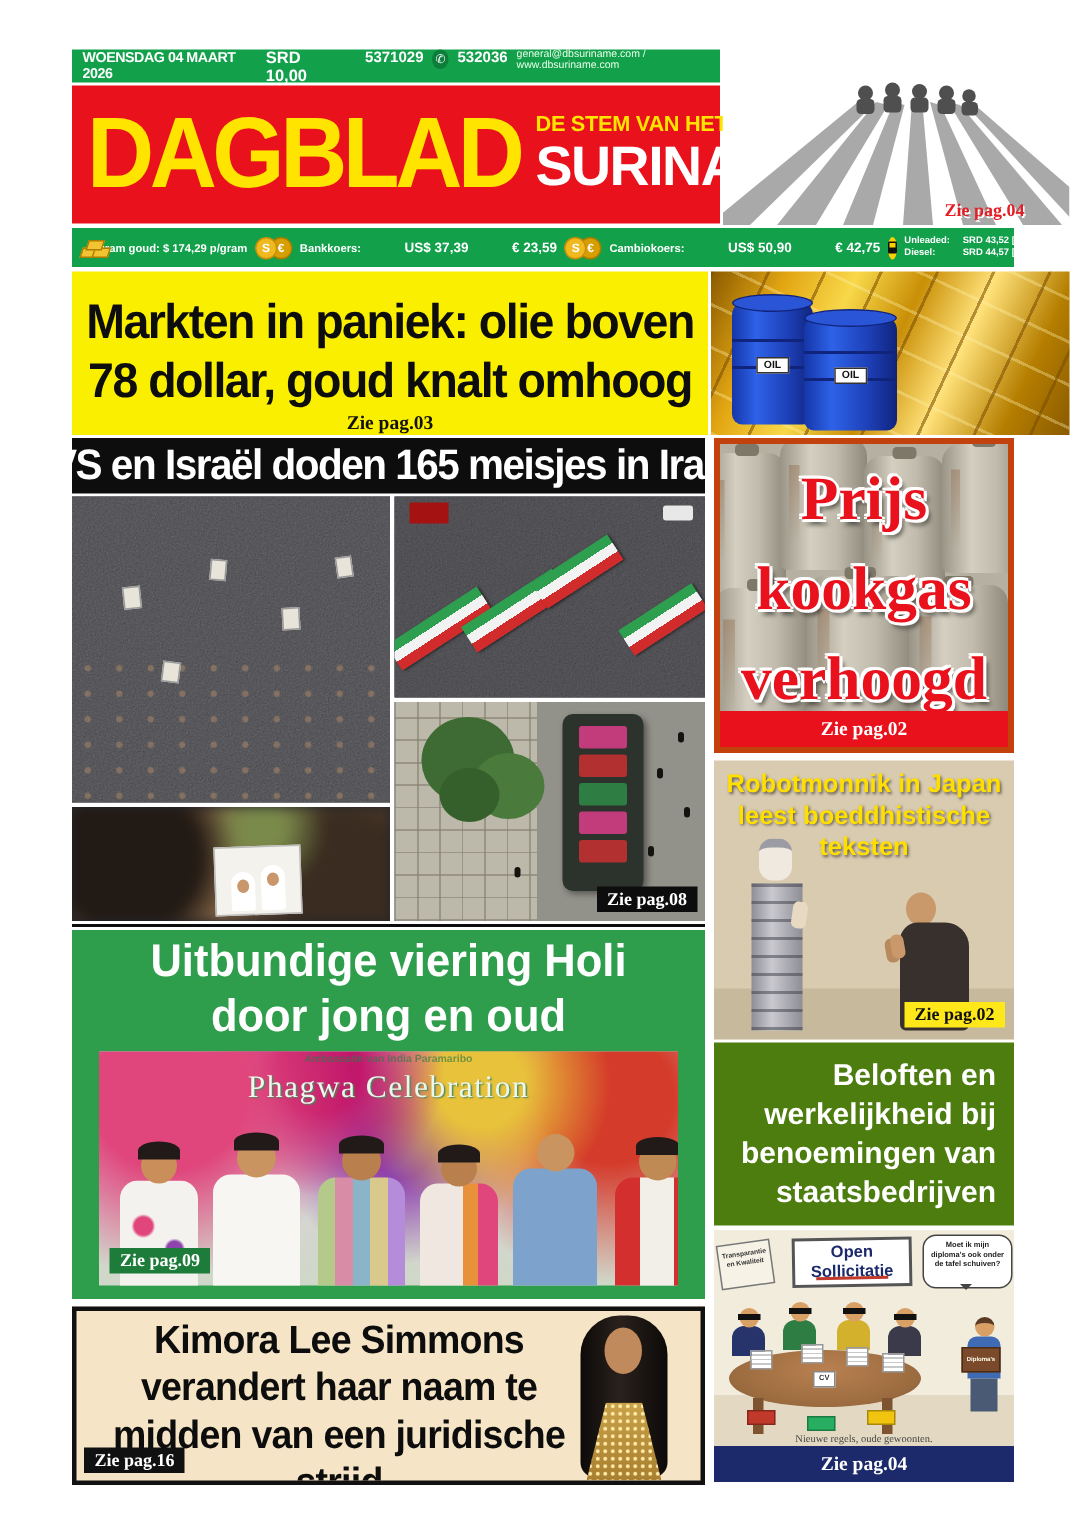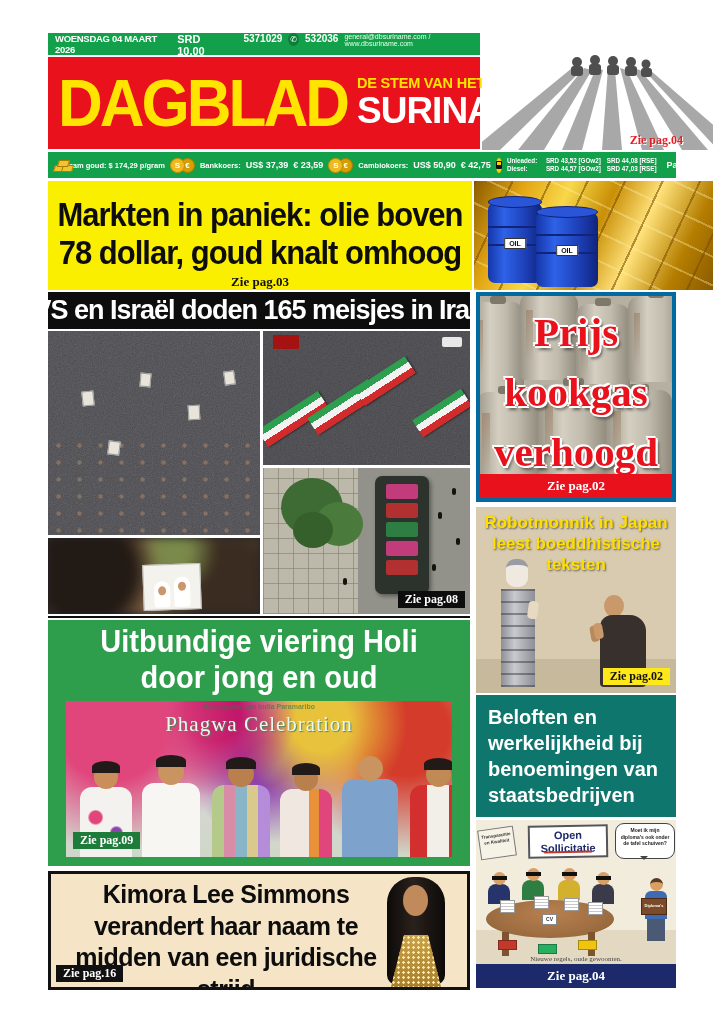--- a/index.html
+++ b/index.html
@@ -29,21 +29,21 @@
   .gy-head{position:absolute;top:16px;left:15px;width:200px;text-align:center;
            font-family:"Liberation Serif",serif;font-weight:bold;font-size:28px;line-height:37px;
            color:#e51d25;
            text-shadow:-2px 0 #fff,2px 0 #fff,0 -2px #fff,0 2px #fff,-1px -1px #fff,1px 1px #fff,2px 3px 2px rgba(0,0,0,.45);}
   .gy-ref{position:absolute;right:30px;bottom:2px;font-family:"Liberation Serif",serif;
           font-weight:bold;font-size:12px;color:#e51d25;text-shadow:1px 1px 0 #fff;}
   
   .ticker{left:48px;top:152px;width:628px;height:26px;background:#12a04b;display:flex;
           align-items:center;gap:5px;padding:0 6px;box-sizing:border-box;color:#fff;}
   .tk{font-size:7.5px;font-weight:bold;white-space:nowrap;}
-  .tk-big{font-size:9px;}
+  .tk-big{font-size:9px;margin-left:24px;}
   .coin{width:13px;height:13px;border-radius:50%;display:inline-flex;align-items:center;
         justify-content:center;font-size:8px;font-weight:bold;color:#fff;}
   .coin.s{background:#f0b91f;border:1px solid #c98f07;margin-right:-5px;z-index:2;position:relative;}
   .coin.e{background:#d69e00;border:1px solid #a97d00;}
   .goldbar-ic{width:18px;height:11px;position:relative;}
   .goldbar-ic i{position:absolute;background:#f3c431;border:0.5px solid #a97d00;}
   .fuel-ic{width:15px;height:15px;border-radius:50%;background:#ffd000;display:inline-flex;
            align-items:center;justify-content:center;}
   .fuel-ic i{width:6px;height:8px;background:#111;border-radius:1px;position:relative;display:block;}
   .fuel-ic i:after{content:"";position:absolute;left:1px;top:1px;width:4px;height:3px;background:#ffd000;}
@@ -141,21 +141,21 @@
   .kim-woman{position:absolute;right:6px;top:3px;width:92px;height:110px;}
   .kim-hair{position:absolute;left:18px;top:0;width:58px;height:108px;border-radius:26px 26px 10px 10px;
             background:linear-gradient(90deg,#0c0a09,#2a211c 45%,#0c0a09);}
   .kim-face{position:absolute;left:34px;top:8px;width:25px;height:31px;border-radius:50%;background:#c08a5c;}
   .kim-dress{position:absolute;left:22px;top:58px;width:50px;height:52px;
              clip-path:polygon(26% 0,74% 0,100% 100%,0 100%);
              background:radial-gradient(circle 1.5px,#ffe9a8 0 1px,transparent 1.5px),
                         linear-gradient(180deg,#c9a24a,#a87f2e);background-size:5px 5px,100% 100%;}
   .badge.blk2{background:#111;color:#fff;left:5px;bottom:5px;position:absolute;}
   
-  .kookgas{left:476px;top:292px;width:200px;height:210px;border:4px solid #0369a1;box-sizing:border-box;
+  .kookgas{left:476px;top:292px;width:200px;height:210px;border:4px solid #c2410c;box-sizing:border-box;
            background:#b6b0a2;overflow:hidden;}
   .cyl{position:absolute;border-radius:12px 12px 5px 5px;
        background:linear-gradient(90deg,#9a9486,#d4cfc0 35%,#c0bbac 65%,#8f897b);}
   .cyl:before{content:"";position:absolute;left:35%;top:-6px;width:30%;height:8px;background:#7e7868;
        border-radius:3px;}
   .cyl:after{content:"";position:absolute;left:10%;top:20%;width:12%;height:60%;
        background:linear-gradient(180deg,rgba(139,94,60,.35),transparent);}
   .kg-text{position:absolute;left:0;right:0;top:6px;text-align:center;
            font-family:"Liberation Serif",serif;font-weight:bold;font-size:41px;line-height:60px;
            color:#e8111c;
@@ -179,22 +179,22 @@
   .rb-hands{position:absolute;left:30px;top:42px;width:10px;height:18px;background:#e8d9c2;
             border-radius:4px;transform:rotate(8deg);}
   .monk-fig{position:absolute;right:26px;top:88px;width:50px;height:92px;}
   .mk-head{position:absolute;left:4px;top:0;width:20px;height:22px;border-radius:50%;background:#c9996b;}
   .mk-body{position:absolute;left:0;top:20px;width:46px;height:72px;border-radius:12px 16px 4px 4px;
            background:#38302c;}
   .mk-hands{position:absolute;left:-6px;top:28px;width:9px;height:16px;background:#c9996b;border-radius:4px;
             transform:rotate(-10deg);box-shadow:-4px 2px 0 #b8895c;}
   .badge.yel{background:#ffe81a;color:#111;right:6px;bottom:8px;position:absolute;}
   
-  .beloften{left:476px;top:695px;width:200px;height:122px;background:#0f766e;color:#fff;display:flex;
-            align-items:center;justify-content:center;text-align:left;font-size:20px;line-height:26px;
+  .beloften{left:476px;top:695px;width:200px;height:122px;background:#4d7c0f;color:#fff;display:flex;
+            align-items:center;justify-content:center;text-align:right;font-size:20px;line-height:26px;
             font-weight:800;padding:0 12px;box-sizing:border-box;transform-origin:center;}
   
   .cartoon{left:476px;top:820px;width:200px;height:168px;background:#fff;}
   .ct-scene{position:absolute;left:0;right:0;top:0;bottom:24px;background:#f2ecdd;overflow:hidden;}
   .ct-floor{position:absolute;left:0;right:0;bottom:0;height:34px;background:#e3d9c2;}
   .ct-sign{position:absolute;top:5px;left:52px;width:80px;height:33px;background:#fff;border:2px solid #555;
            transform:rotate(-1deg);text-align:center;font-weight:800;font-size:11px;line-height:13px;
            color:#1c2a6b;padding-top:2px;box-sizing:border-box;}
   .ct-sign:after{content:"";position:absolute;left:14px;right:14px;bottom:3px;height:2px;background:#c0392b;}
   .ct-sign2{position:absolute;top:8px;left:3px;width:36px;height:30px;background:#f6f2e6;border:1px solid #777;

